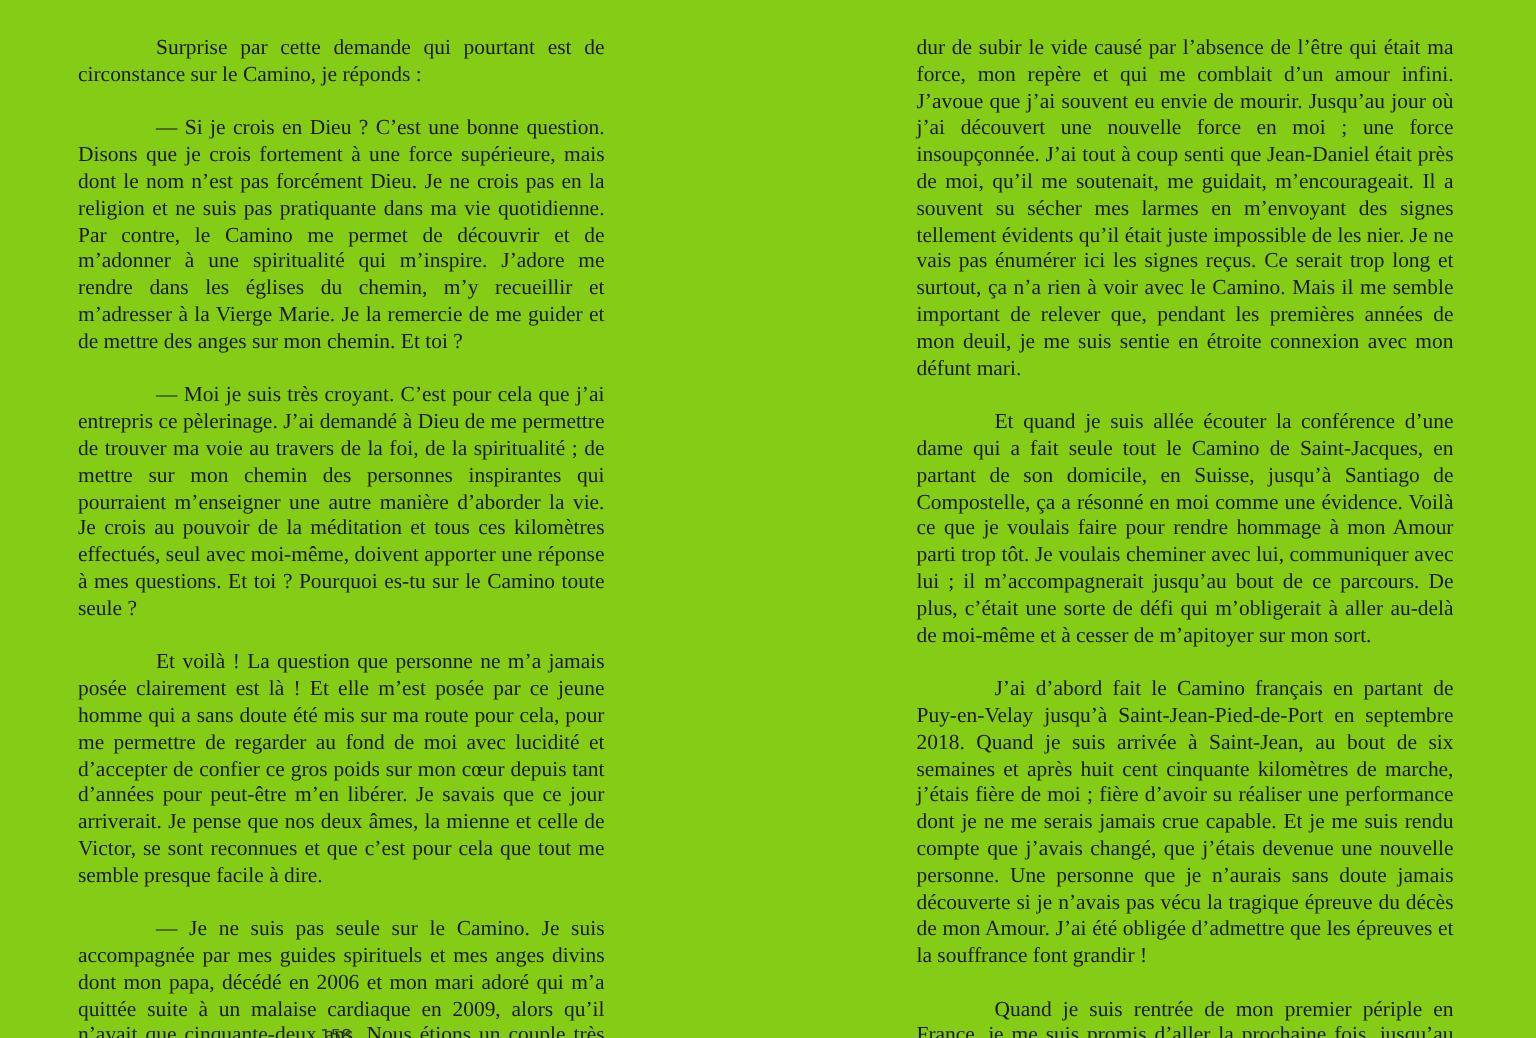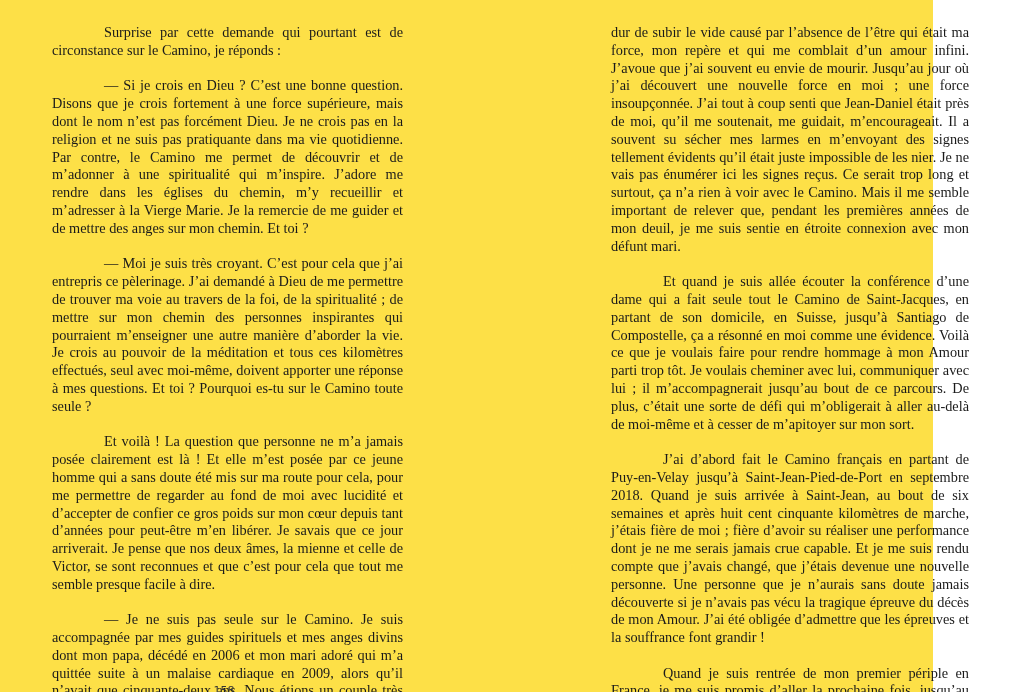--- a/index.html
+++ b/index.html
@@ -1,17 +1,17 @@
 <!DOCTYPE html>
 <html><head>
 <meta charset="utf-8">
 <style>
   html, body { margin: 0; padding: 0; background: #ffffff; }
   body { width: 1024px; height: 692px; position: relative; overflow: hidden; }
-  .spread { position: absolute; left: 0; top: 0; width: 933px; height: 692px; background: #fde047; }
+  .spread { position: absolute; left: 0; top: 0; width: 1024px; height: 692px; background: #84cc16; }
   .page { position: absolute; top: 24px; }
   .page-left { left: 52px; width: 351px; }
   .page-right { left: 611px; width: 358px; }
   .para {
     font-family: "Liberation Serif", "DejaVu Serif", serif;
     font-size: 14.3px;
     line-height: 17.8px;
     color: #1a1a1a;
     text-align: justify;
     text-indent: 52px;

